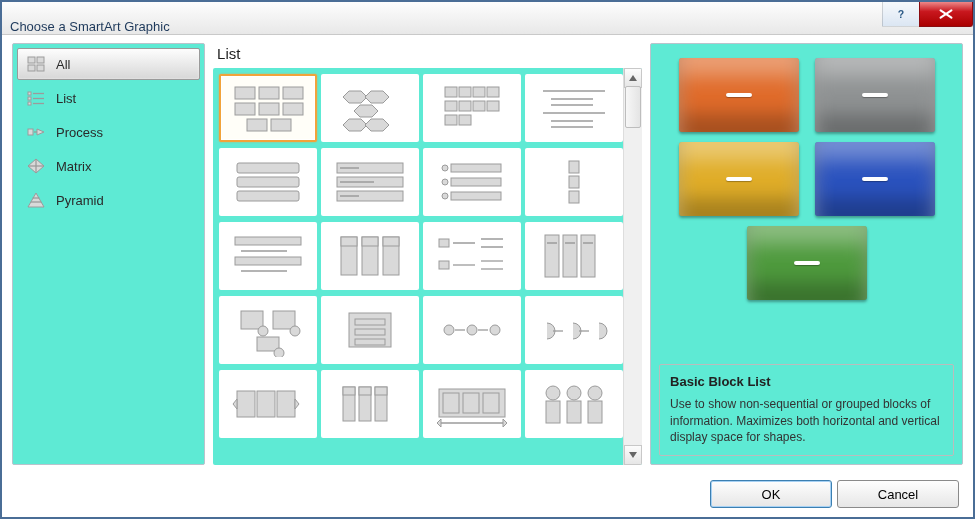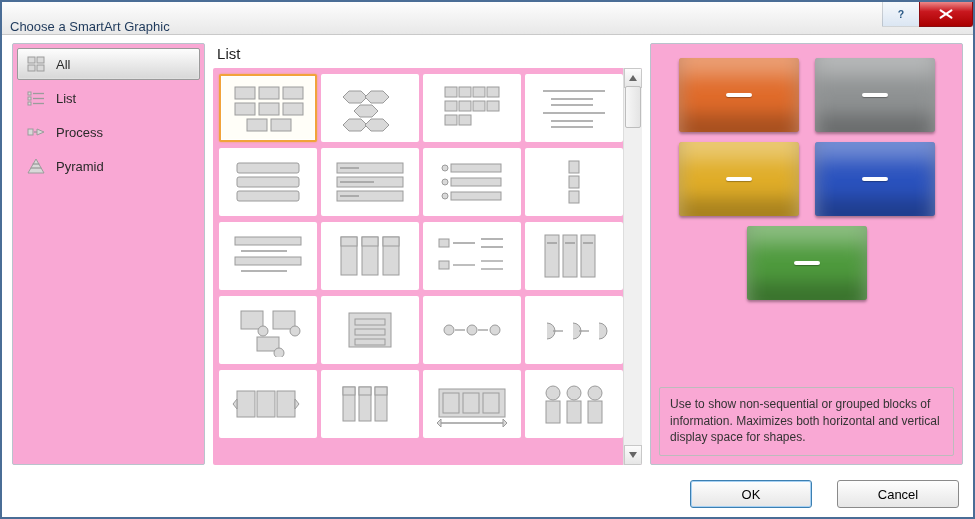--- a/index.html
+++ b/index.html
@@ -21,21 +21,21 @@
   .winbtn.help{background:linear-gradient(#f6f9fc,#dbe6f3);}
   .winbtn.close{width:52px;background:linear-gradient(#e88,#c8171e 40%,#a00);color:#fff;
     border-color:#8a0c10;border-bottom-right-radius:3px;}
   .winbtn svg{width:14px;height:14px;}
   .winbtn.close svg{width:18px;height:14px;}
   
   .body{
     flex:1;display:flex;gap:8px;padding:8px 10px 52px 10px;
   }
   .groupbox{
-    border:1px solid #b9c3cc;border-radius:2px;background:#f9a8d4;
+    border:1px solid #b9c3cc;border-radius:2px;background:#5eead4;
   }
   
   .categories{
     width:190px;padding:4px;
   }
   .cat{
     display:flex;align-items:center;gap:10px;padding:6px 8px;border:1px solid transparent;
     border-radius:2px;cursor:pointer;margin-bottom:2px;color:#2a2a2a;
   }
   .cat.selected{
@@ -96,21 +96,21 @@
   }
   .blk .dash{width:26px;height:4px;background:#fff;border-radius:2px;box-shadow:0 1px 1px rgba(0,0,0,.3);}
   .desc-box{
     margin-top:auto;border:1px solid #bcbcbc;border-radius:2px;padding:8px 10px 10px 10px;
     font-size:12px;line-height:1.35;color:#333;
   }
   .desc-box .dt{font-weight:600;font-size:13px;margin-bottom:6px;color:#222;}
   
   .footer{
     position:absolute;left:0;right:0;bottom:0;height:46px;
-    display:flex;align-items:center;justify-content:flex-end;gap:25px;padding:0 14px;
+    display:flex;align-items:center;justify-content:flex-end;gap:5px;padding:0 14px;
   }
   .btn{
     min-width:88px;height:26px;border:1px solid #8a8a8a;border-radius:3px;
     background:linear-gradient(#fefefe,#e6e6e6);cursor:pointer;font-size:13px;
     display:flex;align-items:center;justify-content:center;padding:0 16px;
   }
   .btn.primary{border:1px solid #3c7fb1;box-shadow:0 0 0 1px #a6d1f4 inset;}
   
   .g-rect{fill:#d9d9d9;stroke:#9b9b9b;stroke-width:1;}
   .g-line{stroke:#9b9b9b;stroke-width:1.3;}
@@ -166,20 +166,30 @@
       </div>
       <div class="cat">
         <span class="ic">
           <svg viewBox="0 0 18 16">
               <rect x="1" y="5" width="5" height="6" class="g-rect"></rect>
               <path d="M7 8 L10 8" class="g-line"></path>
               <polygon points="10,5 17,8 10,11" class="g-rect"></polygon>
             </svg>
         </span>
         <span>Process</span>
+      </div>
+      <div class="cat">
+        <span class="ic">
+          <svg viewBox="0 0 18 16">
+              <path d="M9 1 L17 8 L9 15 L1 8 Z" class="g-rect"></path>
+              <line x1="9" y1="1" x2="9" y2="15" class="g-line"></line>
+              <line x1="1" y1="8" x2="17" y2="8" class="g-line"></line>
+            </svg>
+        </span>
+        <span>Matrix</span>
       </div>
       <div class="cat">
         <span class="ic">
           <svg viewBox="0 0 18 16">
               <polygon points="9,1 17,15 1,15" class="g-rect"></polygon>
               <line x1="3.8" y1="10" x2="14.2" y2="10" class="g-line"></line>
               <line x1="5.6" y1="6" x2="12.4" y2="6" class="g-line"></line>
             </svg>
         </span>
         <span>Pyramid</span>
@@ -442,20 +452,21 @@
             </div>
         </div>
         <div class="blk-row">
           <div class="blk" style="background:#4e9a3d">
               <span class="dash"></span>
             </div>
         </div>
       </div>
 
       <div class="desc-box">
+        <div class="dt">Basic Block List</div>
         <div>Use to show non-sequential or grouped blocks of information. Maximizes both horizontal and vertical display space for shapes.</div>
       </div>
     </div>
 
   </div>
 
   <div class="footer">
     <div class="btn primary">
       <span>OK</span>
     </div>

